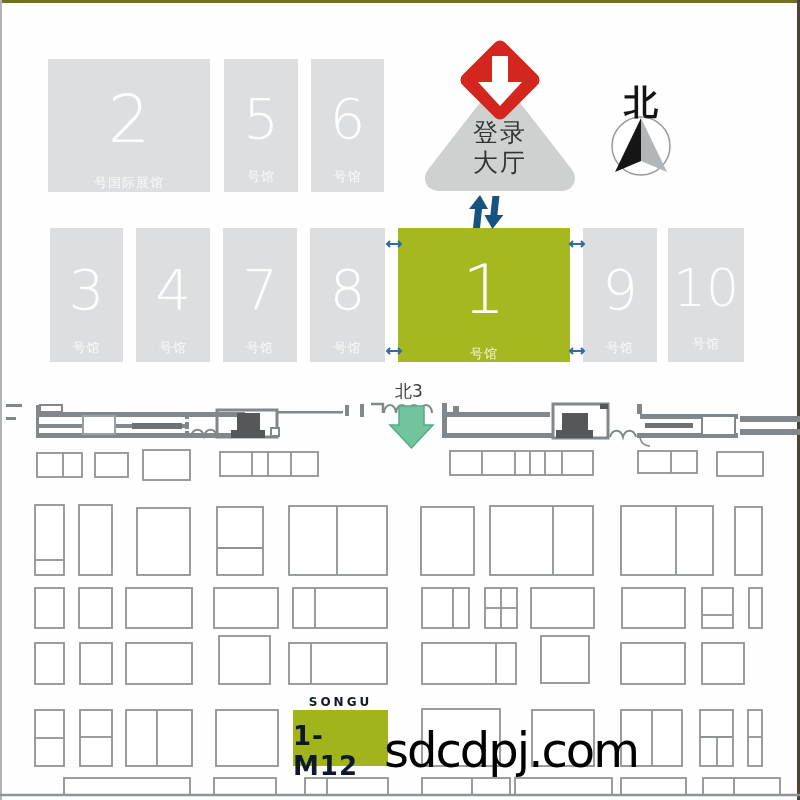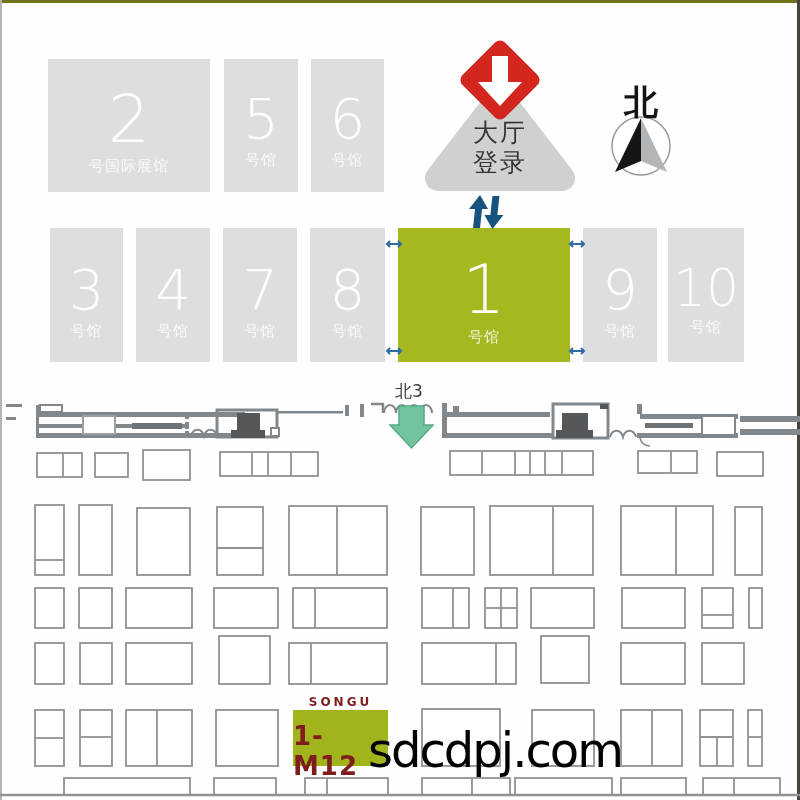--- a/index.html
+++ b/index.html
@@ -5,21 +5,21 @@
   html,body{margin:0;padding:0;background:#ffffff;}
   .stage{position:relative;width:800px;height:800px;background:#fefefe;overflow:hidden;
          font-family:"DejaVu Sans","Liberation Sans",sans-serif;}
   .border-top{position:absolute;left:0;top:0;width:800px;height:3px;background:#71711a;}
   .border-right{position:absolute;right:0;top:0;width:3px;height:800px;background:#49433b;}
   .border-left{position:absolute;left:0;top:0;width:2px;height:800px;background:#b3b3b3;}
 
   .hall{position:absolute;background:#dcdedf;display:flex;flex-direction:column;align-items:center;
         color:#ffffff;box-sizing:border-box;}
   .hall .num{font-weight:200;line-height:1;opacity:.96;}
-  .hall .sub{font-size:15px;margin-top:4px;opacity:.85;letter-spacing:1px;}
+  .hall .sub{font-size:13px;margin-top:21px;opacity:.85;letter-spacing:1px;}
   .hall.green{background:#a6b81f;}
 
   .hall-2{left:48px;top:59px;width:162px;height:133px;padding-top:28px;}
   .hall-2 .num{font-size:66px;}
   .hall-5{left:224px;top:59px;width:74px;height:133px;padding-top:32px;}
   .hall-6{left:311px;top:59px;width:73px;height:133px;padding-top:32px;}
   .hall-3{left:50px;top:228px;width:73px;height:134px;padding-top:34px;}
   .hall-4{left:136px;top:228px;width:74px;height:134px;padding-top:34px;}
   .hall-7{left:223px;top:228px;width:74px;height:134px;padding-top:34px;}
   .hall-8{left:310px;top:228px;width:75px;height:134px;padding-top:34px;}
@@ -32,25 +32,25 @@
 
   .svg-abs{position:absolute;left:0;}
 
   .txt{position:absolute;color:#2f2f2f;}
   .login-label{left:440px;top:118px;width:120px;text-align:center;font-size:25px;line-height:30px;
                font-weight:500;letter-spacing:2px;color:#333;}
   .north-label{left:608px;top:80px;width:66px;text-align:center;font-size:34px;font-weight:600;color:#141414;}
   .gate-label{left:386px;top:380px;width:46px;text-align:center;font-size:17px;font-weight:400;color:#3d3d3d;}
 
   .booth-highlight{position:absolute;left:293px;top:710px;width:95px;height:56px;background:#a1b41c;
-        display:flex;flex-direction:column;align-items:center;justify-content:center;color:#7f1d1d;}
+        display:flex;flex-direction:column;align-items:center;justify-content:center;color:#0f172a;}
   .booth-highlight .brand{font-size:12px;font-weight:700;letter-spacing:3px;}
   .booth-highlight .code{font-size:26px;font-weight:700;letter-spacing:1px;margin-top:12px;}
 
-  .watermark{position:absolute;left:368px;top:722px;font-size:48px;letter-spacing:-2px;color:#000;
+  .watermark{position:absolute;left:384px;top:722px;font-size:48px;letter-spacing:-2px;color:#000;
              font-weight:400;z-index:30;text-align:center;}
 </style>
 </head>
 <body>
 
 <div class="stage">
 
   <div class="border-top"></div>
   <div class="border-left"></div>
   <div class="border-right"></div>
@@ -267,22 +267,22 @@
         <line x1="472" y1="778" x2="472" y2="795"></line>
       <rect x="515" y="778" width="97" height="17"></rect>
       <rect x="621" y="778" width="65" height="17"></rect>
       <rect x="703" y="778" width="77" height="17"></rect>
         <line x1="734" y1="778" x2="734" y2="795"></line>
       <line x1="0" y1="795" x2="800" y2="795" stroke-width="2.5"></line>
     </g>
   </svg>
 
   <div class="txt login-label">
+    <div>登录</div>
     <div>大厅</div>
-    <div>登录</div>
   </div>
   <div class="txt north-label">北</div>
   <div class="txt gate-label">北3</div>
 
   <div class="booth-highlight">
     <div class="brand">SONGU</div>
     <div class="code">1-M12</div>
   </div>
 
   <div class="watermark">sdcdpj.com</div>

